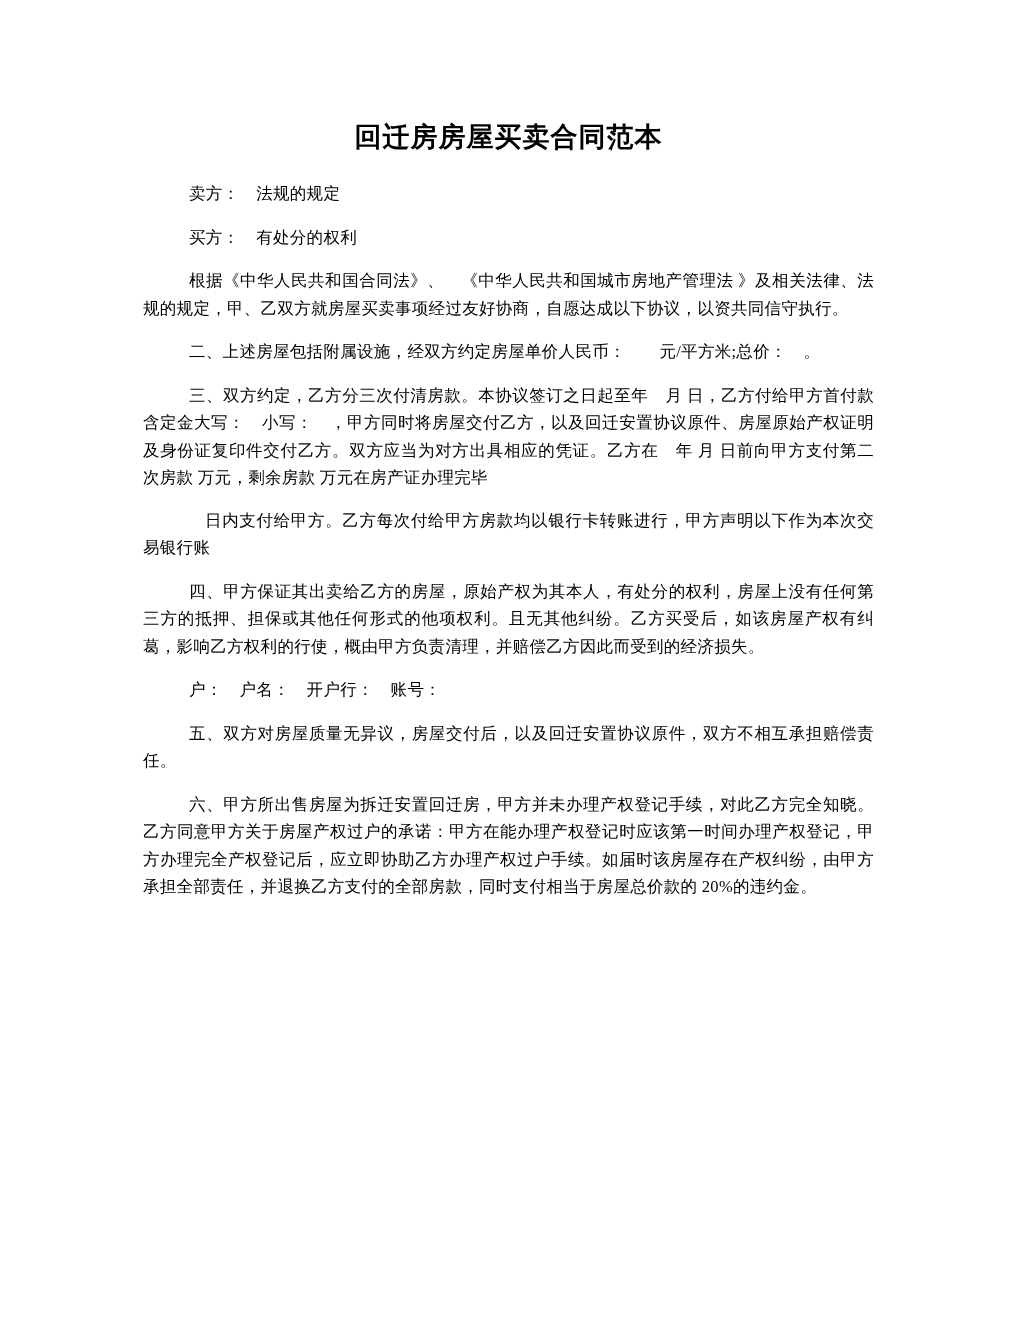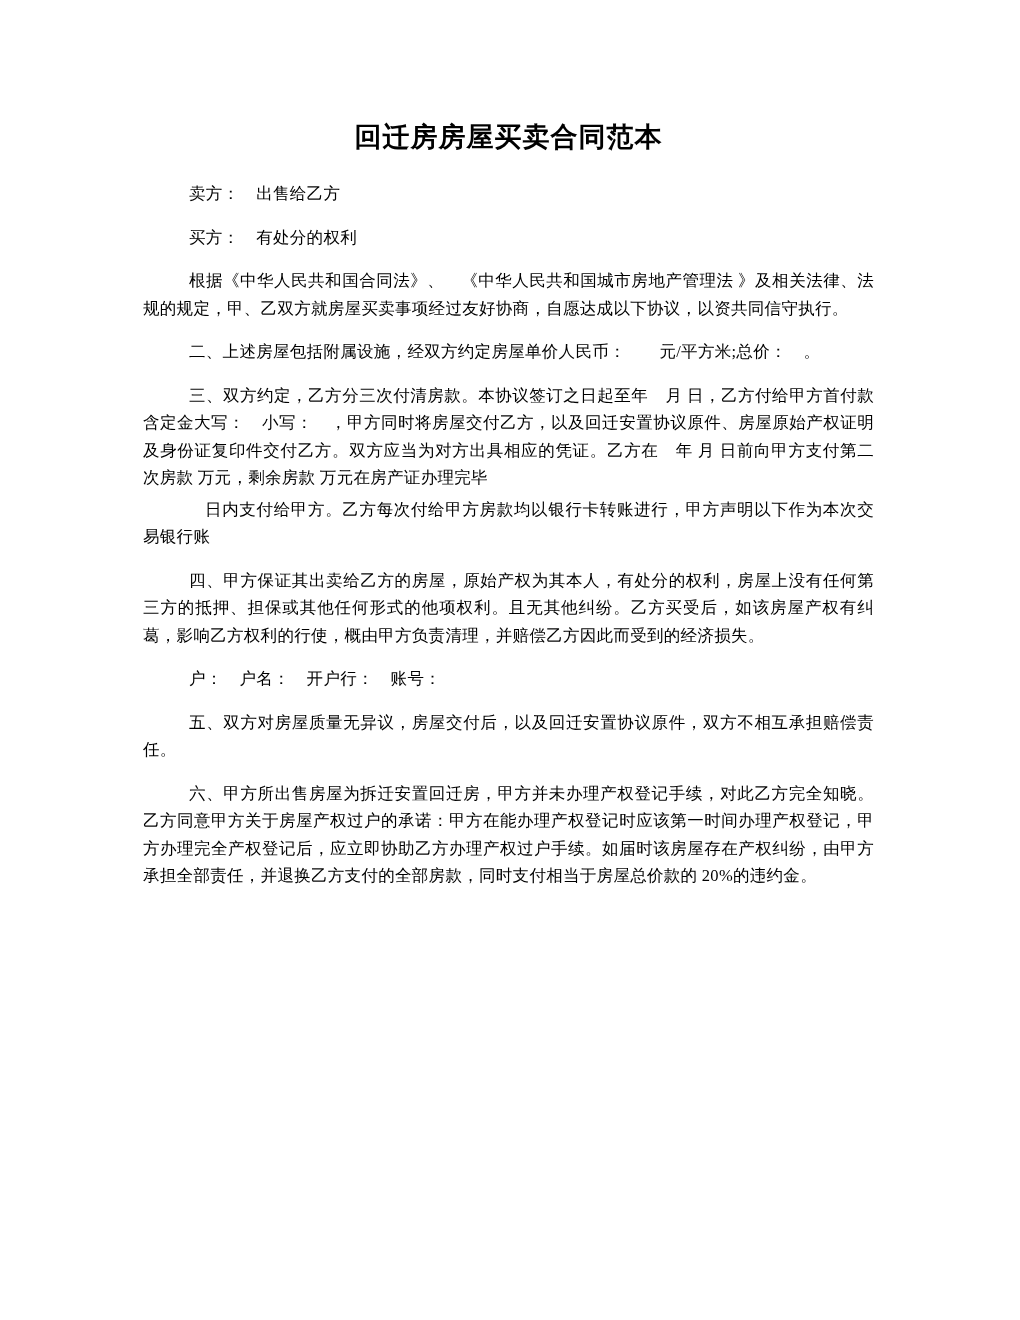--- a/index.html
+++ b/index.html
@@ -32,34 +32,34 @@
     letter-spacing: 1px;
   }
   .para {
     margin: 0 0 16px 0;
     text-indent: 46px;
     text-align: justify;
     letter-spacing: 0.3px;
     white-space: pre-wrap;
   }
   .para.joined {
-    margin-bottom: 4px;
+    margin-bottom: 15px;
   }
   .para.deep-indent {
     text-indent: 62px;
   }
 </style>
 </head>
 <body>
 
 <div class="page">
 
   <h1 class="doc-title">回迁房房屋买卖合同范本</h1>
 
-  <p class="para">卖方：　出售给乙方</p>
+  <p class="para">卖方：　法规的规定</p>
 
   <p class="para">买方：　有处分的权利</p>
 
   <p class="para">根据《中华人民共和国合同法》、　《中华人民共和国城市房地产管理法 》及相关法律、法规的规定，甲、乙双方就房屋买卖事项经过友好协商，自愿达成以下协议，以资共同信守执行。</p>
 
 
   <p class="para">二、上述房屋包括附属设施，经双方约定房屋单价人民币：　　元/平方米;总价：　。</p>
 
   <div>
     <p class="para joined">三、双方约定，乙方分三次付清房款。本协议签订之日起至年　月 日，乙方付给甲方首付款含定金大写：　小写：　，甲方同时将房屋交付乙方，以及回迁安置协议原件、房屋原始产权证明及身份证复印件交付乙方。双方应当为对方出具相应的凭证。乙方在　年 月 日前向甲方支付第二次房款 万元，剩余房款 万元在房产证办理完毕</p>

